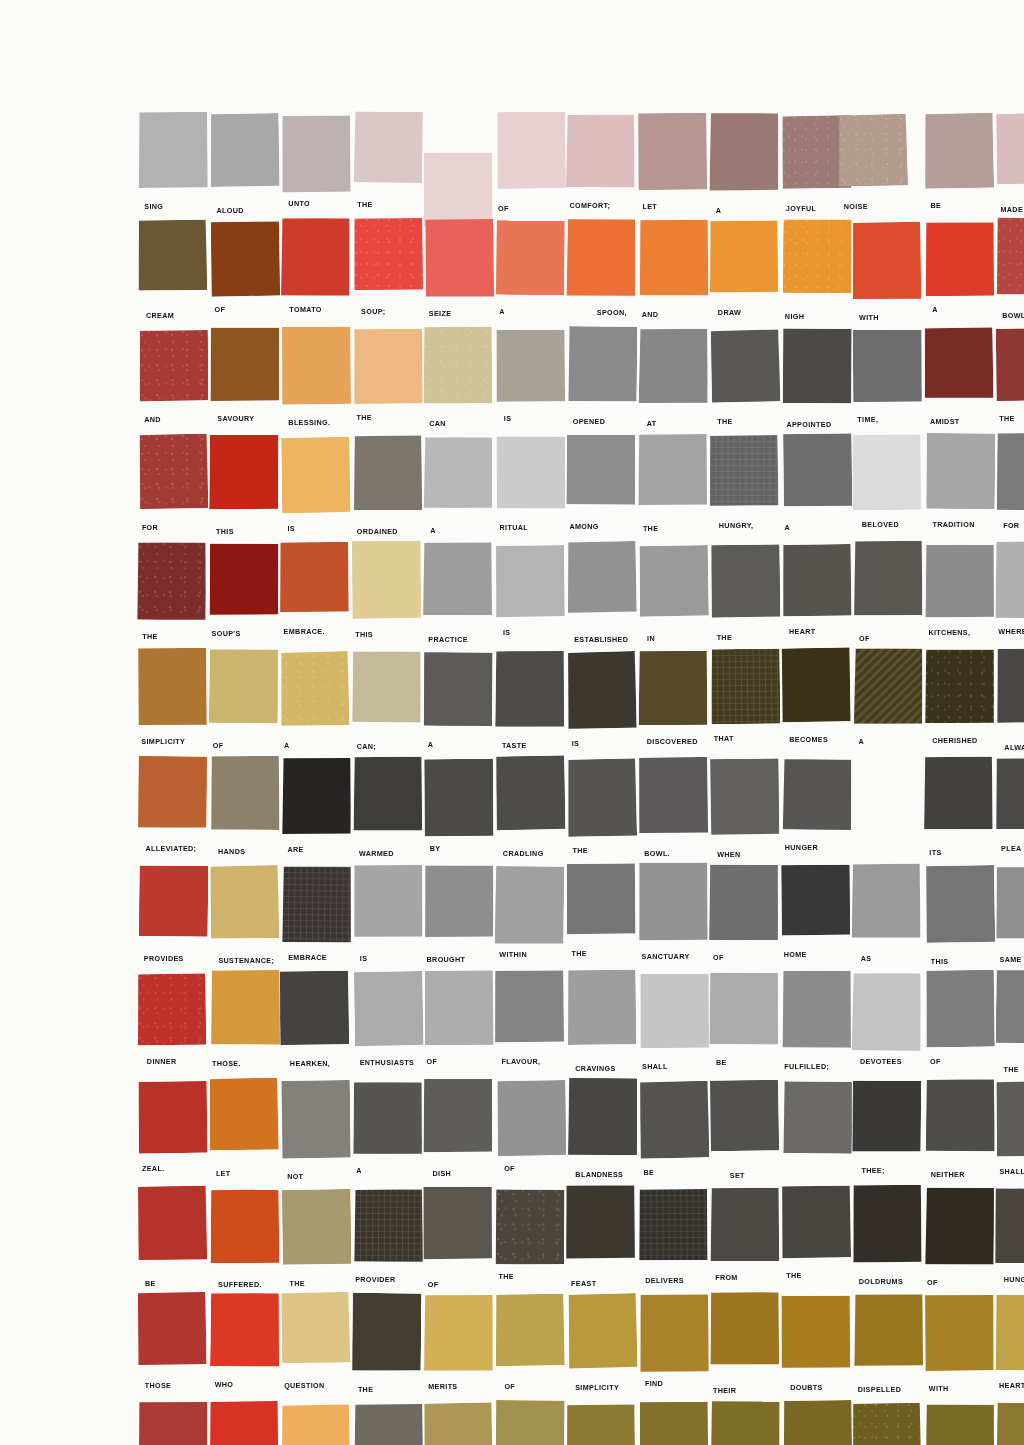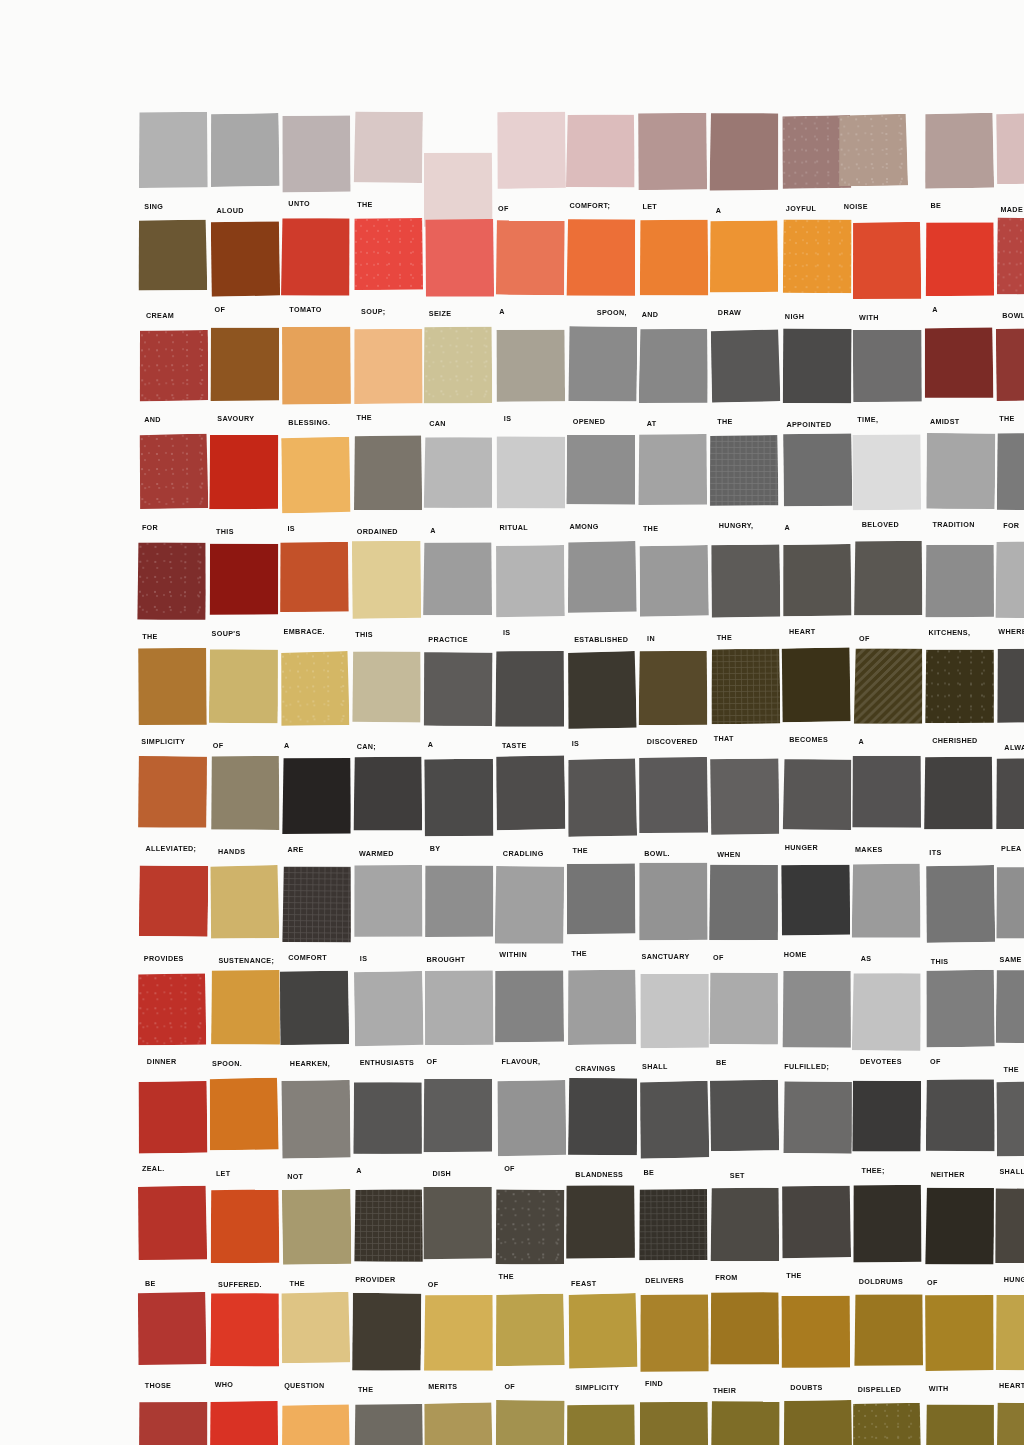--- a/index.html
+++ b/index.html
@@ -621,26 +621,20 @@
           <span class="tex"></span>
         </div>
         <span class="word" style="top: 92.1962px; left: 7.14475px; color: rgb(17, 17, 17);">WHEN</span>
       </div>
       <div class="cell" style="left: 643.5px; width: 69px; height: 107.4px;">
         <div class="chip" style="background-color: rgb(88, 86, 85); height: 70.6396px; transform: translate(0.587411px, 2.05344px) rotate(0.692341deg); clip-path: polygon(2.15285% 1.00824%, 98.7397% 0%, 100% 99.7152%, 0.956852% 100%);">
           <span class="tex"></span>
         </div>
         <span class="word" style="top: 86.0088px; left: 3.28787px; color: rgb(17, 17, 17);">HUNGER</span>
       </div>
-      <div class="cell" style="left: 715px; width: 69px; height: 107.4px;">
-        <div class="chip" style="background-color: rgb(84, 82, 82); height: 72.0838px; transform: translate(-0.790047px, -1.384px) rotate(0.337331deg); clip-path: polygon(0.155858% 0.898342%, 98.8771% 0%, 100% 99.6613%, 0.615736% 100%);">
-          <span class="tex"></span>
-        </div>
-        <span class="word" style="top: 87.7265px; left: 2.01708px; color: rgb(17, 17, 17);">MAKES</span>
-      </div>
       <div class="cell" style="left: 786.5px; width: 69px; height: 107.4px;">
         <div class="chip" style="background-color: rgb(67, 65, 64); height: 72.9395px; transform: translate(-1.2439px, -0.429715px) rotate(-0.0503004deg); clip-path: polygon(2.15295% 1.00833%, 98.7396% 0%, 100% 99.6959%, 0.582294% 100%);">
           <span class="tex"></span>
         </div>
         <span class="word" style="top: 90.2302px; left: 4.86634px; color: rgb(17, 17, 17);">ITS</span>
       </div>
       <div class="cell" style="left: 858px; width: 69px; height: 107.4px;">
         <div class="chip" style="background-color: rgb(76, 74, 73); height: 71.1991px; transform: translate(-0.226308px, 0.961209px) rotate(-0.0883021deg); clip-path: polygon(1.62315% 1.06454%, 98.6693% 0%, 100% 99.5738%, 0.691535% 100%);">
           <span class="tex"></span>
         </div>
@@ -657,21 +651,21 @@
       <div class="cell" style="left: 71.5px; width: 69px; height: 107.4px;">
         <div class="chip" style="background-color: rgb(207, 179, 106); height: 73.3164px; transform: translate(0.108993px, 0.20645px) rotate(-0.369335deg); clip-path: polygon(0.901365% 1.65262%, 97.9342% 0%, 100% 99.8287%, 1.08423% 100%);">
           <span class="tex"></span>
         </div>
         <span class="word" style="top: 90.8885px; left: 8.89734px; color: rgb(17, 17, 17);">SUSTENANCE;</span>
       </div>
       <div class="cell" style="left: 143px; width: 69px; height: 107.4px;">
         <div class="chip tex-grid" style="background-color: rgb(59, 53, 50); height: 76.297px; transform: translate(1.21334px, 1.32694px) rotate(0.482079deg); clip-path: polygon(1.85518% 1.03411%, 98.7074% 0%, 100% 99.4017%, 0.663881% 100%);">
           <span class="tex"></span>
         </div>
-        <span class="word" style="top: 88.3744px; left: 7.22309px; color: rgb(17, 17, 17);">COMFORT</span>
+        <span class="word" style="top: 88.3744px; left: 7.22309px; color: rgb(17, 17, 17);">EMBRACE</span>
       </div>
       <div class="cell" style="left: 214.5px; width: 69px; height: 107.4px;">
         <div class="chip" style="background-color: rgb(165, 165, 165); height: 71.7979px; transform: translate(0.615391px, -0.0697771px) rotate(0.0044107deg); clip-path: polygon(1.30381% 0.710381%, 99.112% 0%, 100% 99.6663%, 1.06913% 100%);">
           <span class="tex"></span>
         </div>
         <span class="word" style="top: 88.8456px; left: 7.35374px; color: rgb(17, 17, 17);">IS</span>
       </div>
       <div class="cell" style="left: 286px; width: 69px; height: 107.4px;">
         <div class="chip" style="background-color: rgb(142, 142, 142); height: 72.0177px; transform: translate(0.66205px, 0.192002px) rotate(0.464917deg); clip-path: polygon(0.604622% 1.03034%, 98.7121% 0%, 100% 98.5192%, 1.20211% 100%);">
           <span class="tex"></span>
@@ -731,21 +725,21 @@
       <div class="cell" style="left: 0px; width: 69px; height: 107.4px;">
         <div class="chip tex-speck" style="background-color: rgb(191, 48, 40); height: 72.1986px; transform: translate(-0.619471px, 1.3241px) rotate(0.0576006deg); clip-path: polygon(1.28793% 1.69235%, 97.8846% 0%, 100% 98.5975%, 0.970153% 100%);">
           <span class="tex"></span>
         </div>
         <span class="word" style="top: 84.7195px; left: 8.84998px; color: rgb(17, 17, 17);">DINNER</span>
       </div>
       <div class="cell" style="left: 71.5px; width: 69px; height: 107.4px;">
         <div class="chip" style="background-color: rgb(211, 153, 59); height: 74.5829px; transform: translate(1.19642px, -2.10027px) rotate(0.352447deg); clip-path: polygon(0.406798% 1.2758%, 98.4052% 0%, 100% 99.6563%, 0.242855% 100%);">
           <span class="tex"></span>
         </div>
-        <span class="word" style="top: 86.3443px; left: 2.49591px; color: rgb(17, 17, 17);">SPOON.</span>
+        <span class="word" style="top: 86.3443px; left: 2.49591px; color: rgb(17, 17, 17);">THOSE.</span>
       </div>
       <div class="cell" style="left: 143px; width: 69px; height: 107.4px;">
         <div class="chip" style="background-color: rgb(68, 67, 65); height: 74.0834px; transform: translate(-1.07289px, -1.19761px) rotate(-0.474028deg); clip-path: polygon(0.483887% 0.820981%, 98.9738% 0%, 100% 99.3624%, 0.00322129% 100%);">
           <span class="tex"></span>
         </div>
         <span class="word" style="top: 87.3069px; left: 8.85028px; color: rgb(17, 17, 17);">HEARKEN,</span>
       </div>
       <div class="cell" style="left: 214.5px; width: 69px; height: 107.4px;">
         <div class="chip" style="background-color: rgb(171, 171, 171); height: 74.5833px; transform: translate(1.19653px, -0.66284px) rotate(-0.746339deg); clip-path: polygon(0.434385% 0.776392%, 99.0295% 0%, 100% 98.9339%, 0.54051% 100%);">
           <span class="tex"></span>

